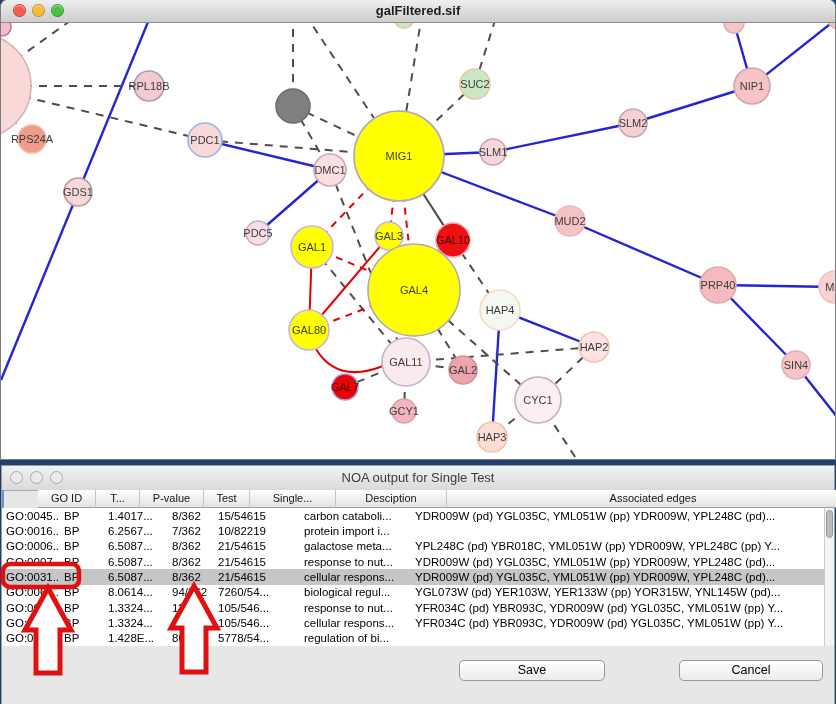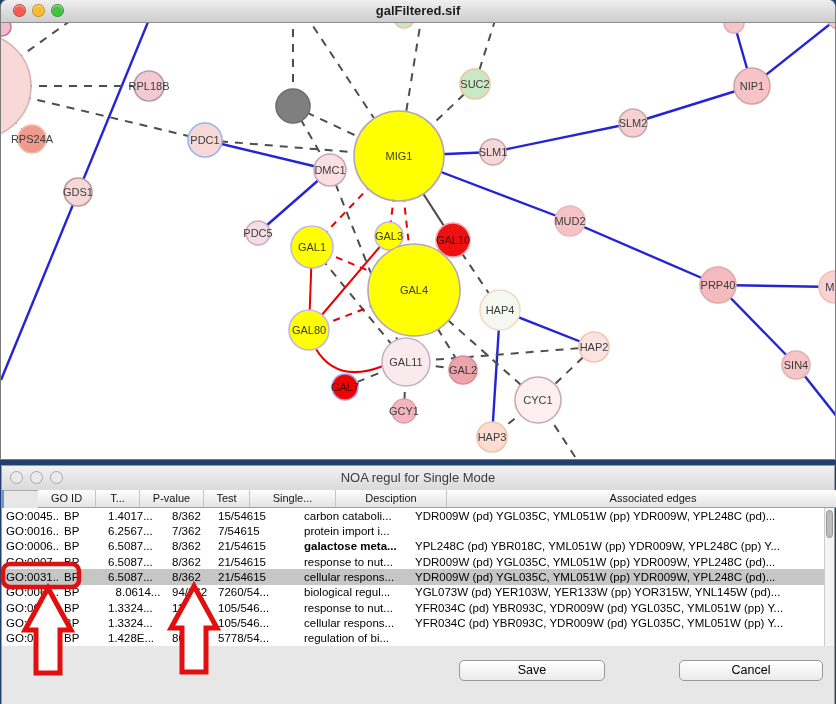--- a/index.html
+++ b/index.html
@@ -165,21 +165,21 @@
         <circle cx="537" cy="400" r="23" fill="#fbeff1" stroke="#caaab2" stroke-width="1.6"></circle>
         <text x="537" y="404" text-anchor="middle" font-size="11" fill="#3c3c3c" font-family="&quot;Liberation Sans&quot;, sans-serif">CYC1</text>
         <circle cx="491" cy="437" r="15" fill="#fbddd4" stroke="#f2c5a4" stroke-width="1.6"></circle>
         <text x="491" y="441" text-anchor="middle" font-size="11" fill="#3c3c3c" font-family="&quot;Liberation Sans&quot;, sans-serif">HAP3</text>
       </svg>
   </div>
 
   <div class="noawin">
     <div class="tbar2">
       <span id="circs"><span class="circ" style="left: 8px;"></span><span class="circ" style="left: 28px;"></span><span class="circ" style="left: 48px;"></span></span>
-      <span class="t2title">NOA regul for Single Mode</span>
+      <span class="t2title">NOA output for Single Test</span>
     </div>
     <div class="thead" id="thead">
         <div class="th" style="width: 58px;">GO ID</div>
         <div class="th" style="width: 44px;">T...</div>
         <div class="th" style="width: 64px;">P-value</div>
         <div class="th" style="width: 46px;">Test</div>
         <div class="th" style="width: 86px;">Single...</div>
         <div class="th" style="width: 111px;">Desciption</div>
         <div class="th" style="width: 413px;">Associated edges</div>
       </div>
@@ -192,30 +192,30 @@
           <div class="td" style="width: 46px;">8/362</div>
           <div class="td" style="width: 86px;">15/54615</div>
           <div class="td" style="width: 111px;">carbon cataboli...</div>
           <div class="td" style="width: 413px;">YDR009W (pd) YGL035C, YML051W (pp) YDR009W, YPL248C (pd)...</div>
         </div>
         <div class="row">
           <div class="td" style="width: 58px;">GO:0016...</div>
           <div class="td" style="width: 44px;">BP</div>
           <div class="td" style="width: 64px;">6.2567...</div>
           <div class="td" style="width: 46px;">7/362</div>
-          <div class="td" style="width: 86px;">7/54615</div>
+          <div class="td" style="width: 86px;">10/82219</div>
           <div class="td" style="width: 111px;">protein import i...</div>
         </div>
         <div class="row">
           <div class="td" style="width: 58px;">GO:0006...</div>
           <div class="td" style="width: 44px;">BP</div>
           <div class="td" style="width: 64px;">6.5087...</div>
           <div class="td" style="width: 46px;">8/362</div>
           <div class="td" style="width: 86px;">21/54615</div>
-          <div class="td" style="width: 111px; font-weight: bold;">galactose meta...</div>
+          <div class="td" style="width: 111px;">galactose meta...</div>
           <div class="td" style="width: 413px;">YPL248C (pd) YBR018C, YML051W (pp) YDR009W, YPL248C (pp) Y...</div>
         </div>
         <div class="row">
           <div class="td" style="width: 58px;">GO:0007...</div>
           <div class="td" style="width: 44px;">BP</div>
           <div class="td" style="width: 64px;">6.5087...</div>
           <div class="td" style="width: 46px;">8/362</div>
           <div class="td" style="width: 86px;">21/54615</div>
           <div class="td" style="width: 111px;">response to nut...</div>
           <div class="td" style="width: 413px;">YDR009W (pd) YGL035C, YML051W (pp) YDR009W, YPL248C (pd)...</div>
@@ -225,21 +225,21 @@
           <div class="td" style="width: 44px;">BP</div>
           <div class="td" style="width: 64px;">6.5087...</div>
           <div class="td" style="width: 46px;">8/362</div>
           <div class="td" style="width: 86px;">21/54615</div>
           <div class="td" style="width: 111px;">cellular respons...</div>
           <div class="td" style="width: 413px;">YDR009W (pd) YGL035C, YML051W (pp) YDR009W, YPL248C (pd)...</div>
         </div>
         <div class="row">
           <div class="td" style="width: 58px;">GO:0065...</div>
           <div class="td" style="width: 44px;">BP</div>
-          <div class="td" style="width: 64px; text-align: center;">8.0614...</div>
+          <div class="td" style="width: 64px;">8.0614...</div>
           <div class="td" style="width: 46px;">94/362</div>
           <div class="td" style="width: 86px;">7260/54...</div>
           <div class="td" style="width: 111px;">biological regul...</div>
           <div class="td" style="width: 413px;">YGL073W (pd) YER103W, YER133W (pp) YOR315W, YNL145W (pd)...</div>
         </div>
         <div class="row">
           <div class="td" style="width: 58px;">GO:0031...</div>
           <div class="td" style="width: 44px;">BP</div>
           <div class="td" style="width: 64px;">1.3324...</div>
           <div class="td" style="width: 46px;">11/362</div>

